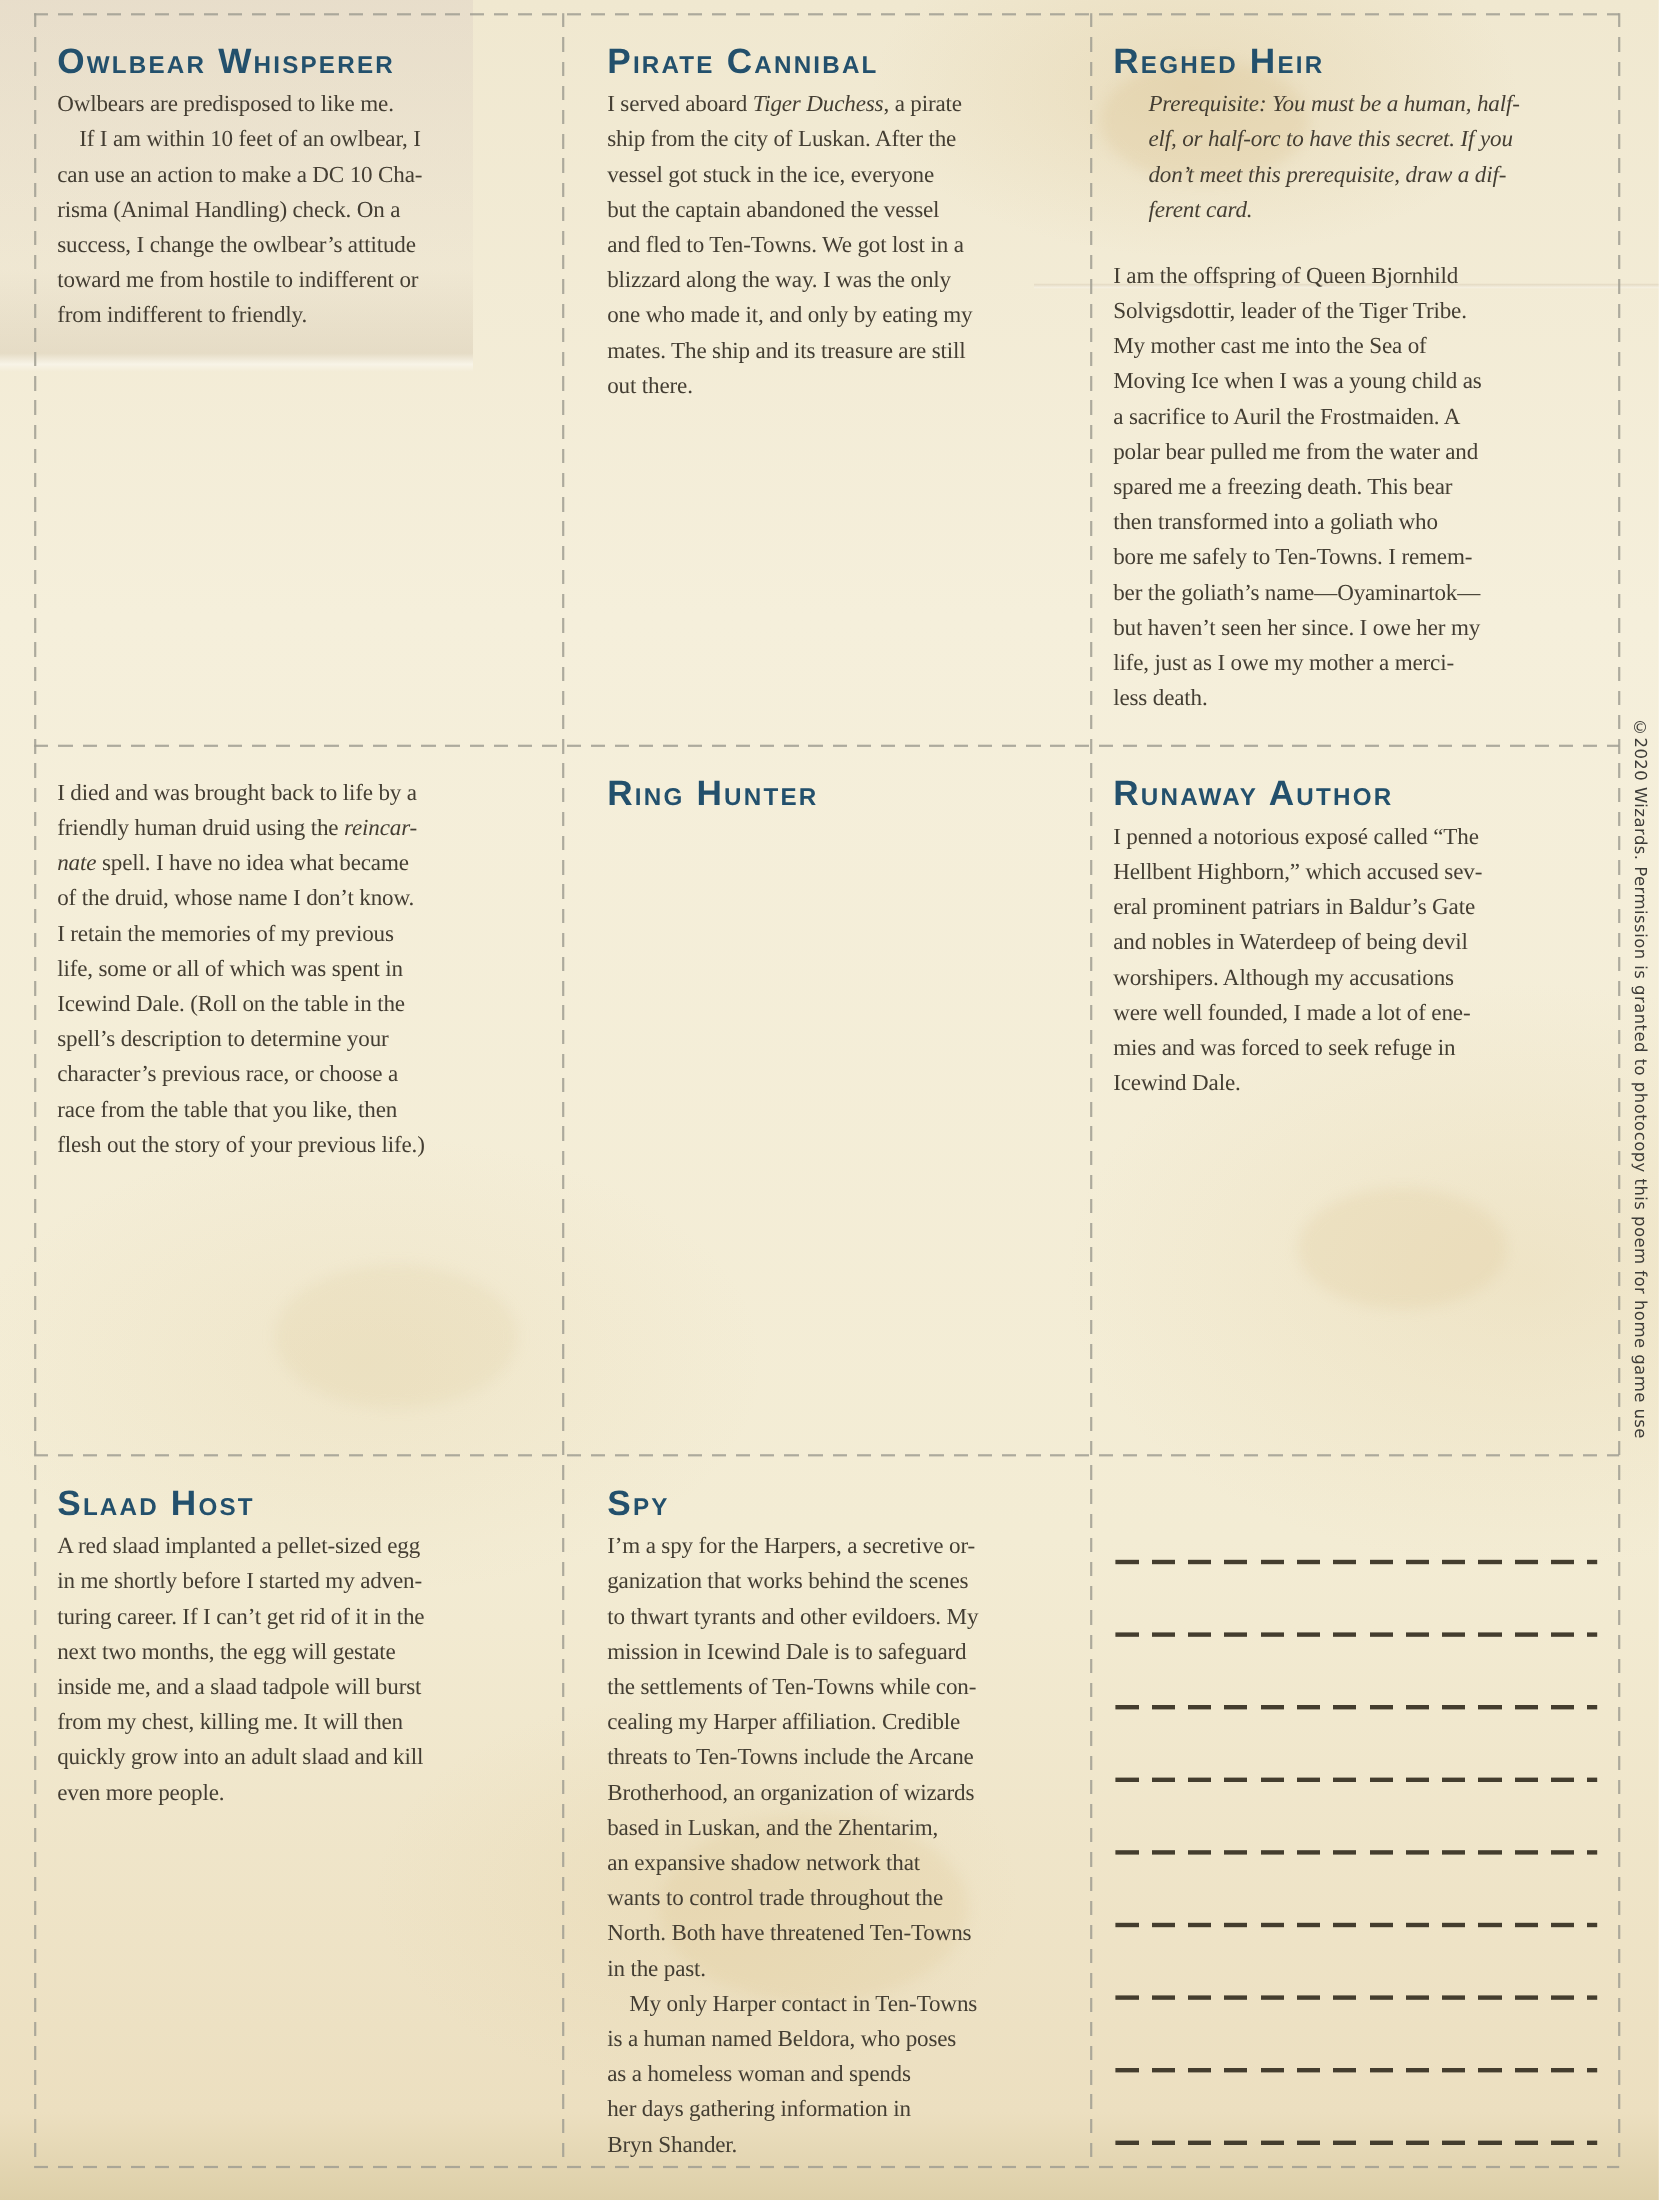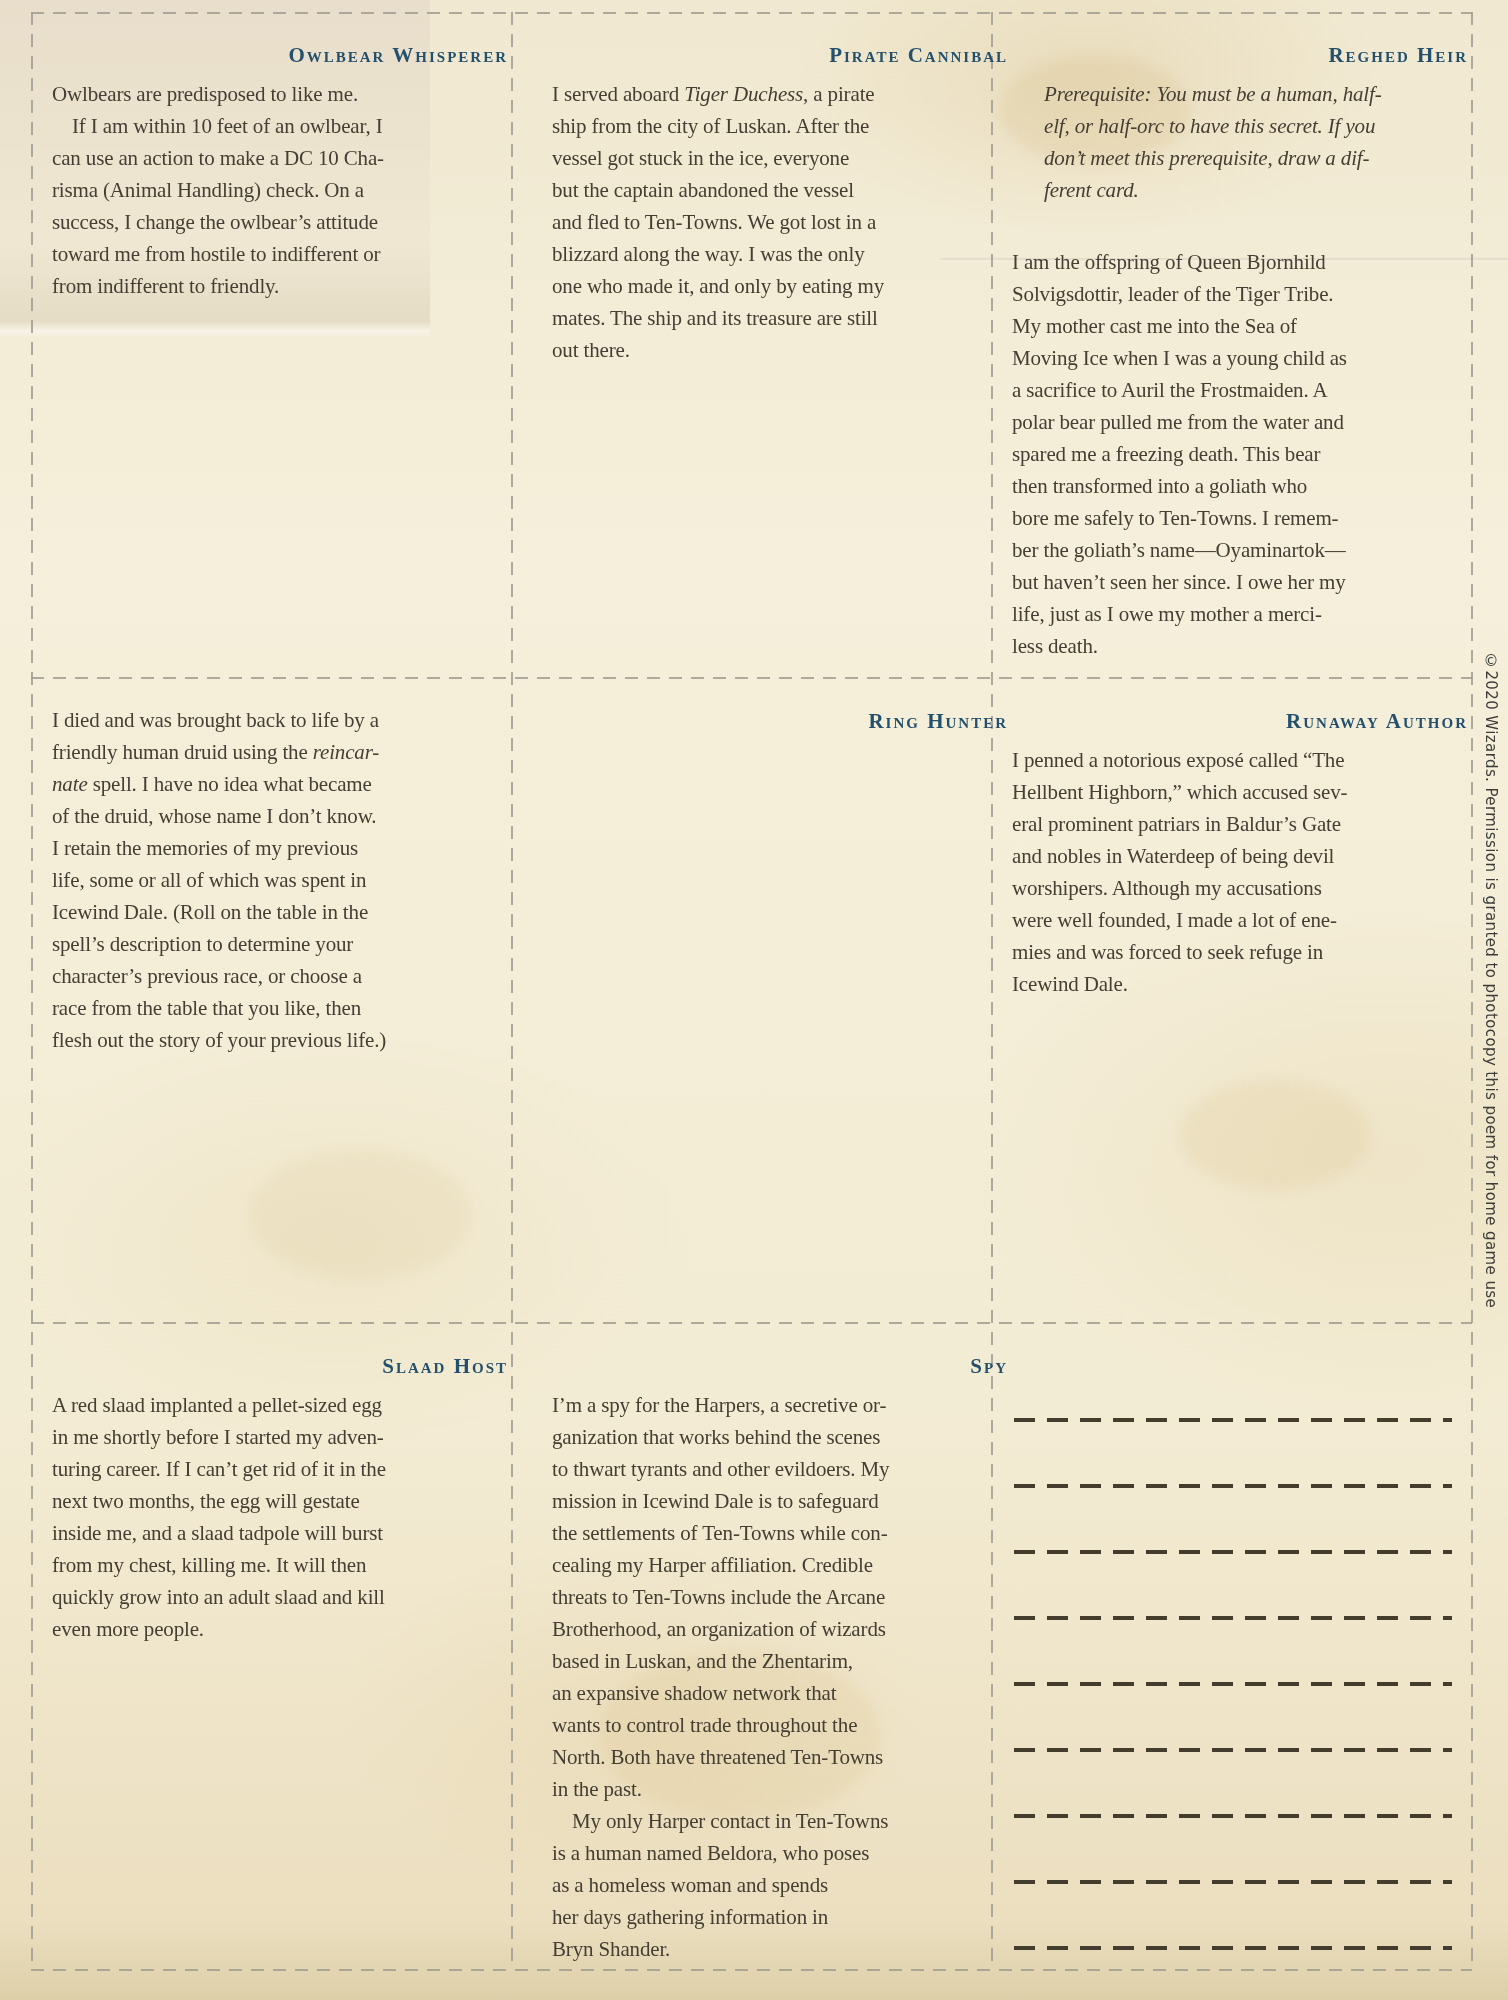--- a/index.html
+++ b/index.html
@@ -27,28 +27,28 @@
   .stain.s4{left:1180px;top:1080px;width:190px;height:110px;background:rgba(214,188,135,.18);}
   
   .vline{position:absolute;top:12px;height:1958px;width:2px;opacity:.85;
     background:repeating-linear-gradient(180deg,var(--c-grid_dash) 0 13px,transparent 13px 22px);}
   .hline{position:absolute;left:31px;width:1441px;height:2px;opacity:.85;
     background:repeating-linear-gradient(90deg,var(--c-grid_dash) 0 13px,transparent 13px 22px);}
   
   .card{position:absolute;width:480px;box-sizing:border-box;padding:26px 4px 0 20px;overflow:hidden;}
   .c0{left:32px;} .c1{left:532px;} .c2{left:992px;}
   .r0{top:12px;height:666px;} .r1{top:678px;height:645px;} .r2{top:1323px;height:647px;}
-  .card-title{margin:0 0 6px 0;font-family:Liberation Serif, serif;font-weight:700;
-    font-variant:small-caps;font-size:21px;line-height:34px;letter-spacing:2px;
-    color:var(--c-title);text-align:right;}
+  .card-title{margin:0 0 6px 0;font-family:Liberation Sans, sans-serif;font-weight:700;
+    font-variant:small-caps;font-size:32px;line-height:34px;letter-spacing:2px;
+    color:var(--c-title);}
   .card p{margin:0;font-size:21px;line-height:32px;letter-spacing:-0.15px;
     color:var(--c-body);white-space:pre-line;width:452px;}
   .card p.indent{text-indent:20px;}
   .card p.italic{font-style:italic;margin-left:32px;}
-  .card p.gap{margin-top:40px;}
+  .card p.gap{margin-top:28px;}
   .card p em{font-style:italic;}
   .write-line{position:absolute;left:22px;width:438px;height:4px;
     background:repeating-linear-gradient(90deg,var(--c-write_line) 0 21px,transparent 21px 33px);}
   
   .copyright{position:absolute;left:1482px;top:652px;height:760px;
     writing-mode:vertical-rl;font-family:"DejaVu Sans","Liberation Sans",sans-serif;
     font-size:15px;letter-spacing:.4px;color:#3d3c38;}
 </style>
 </head>
 <body>

